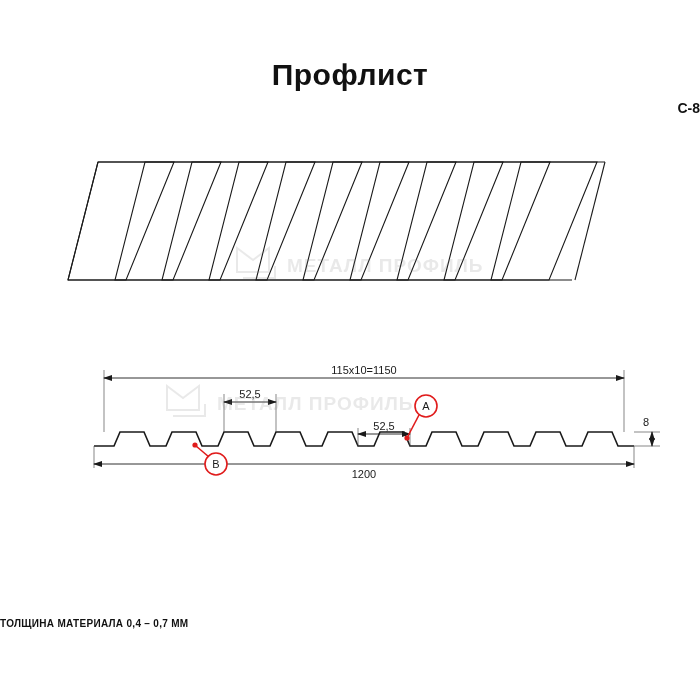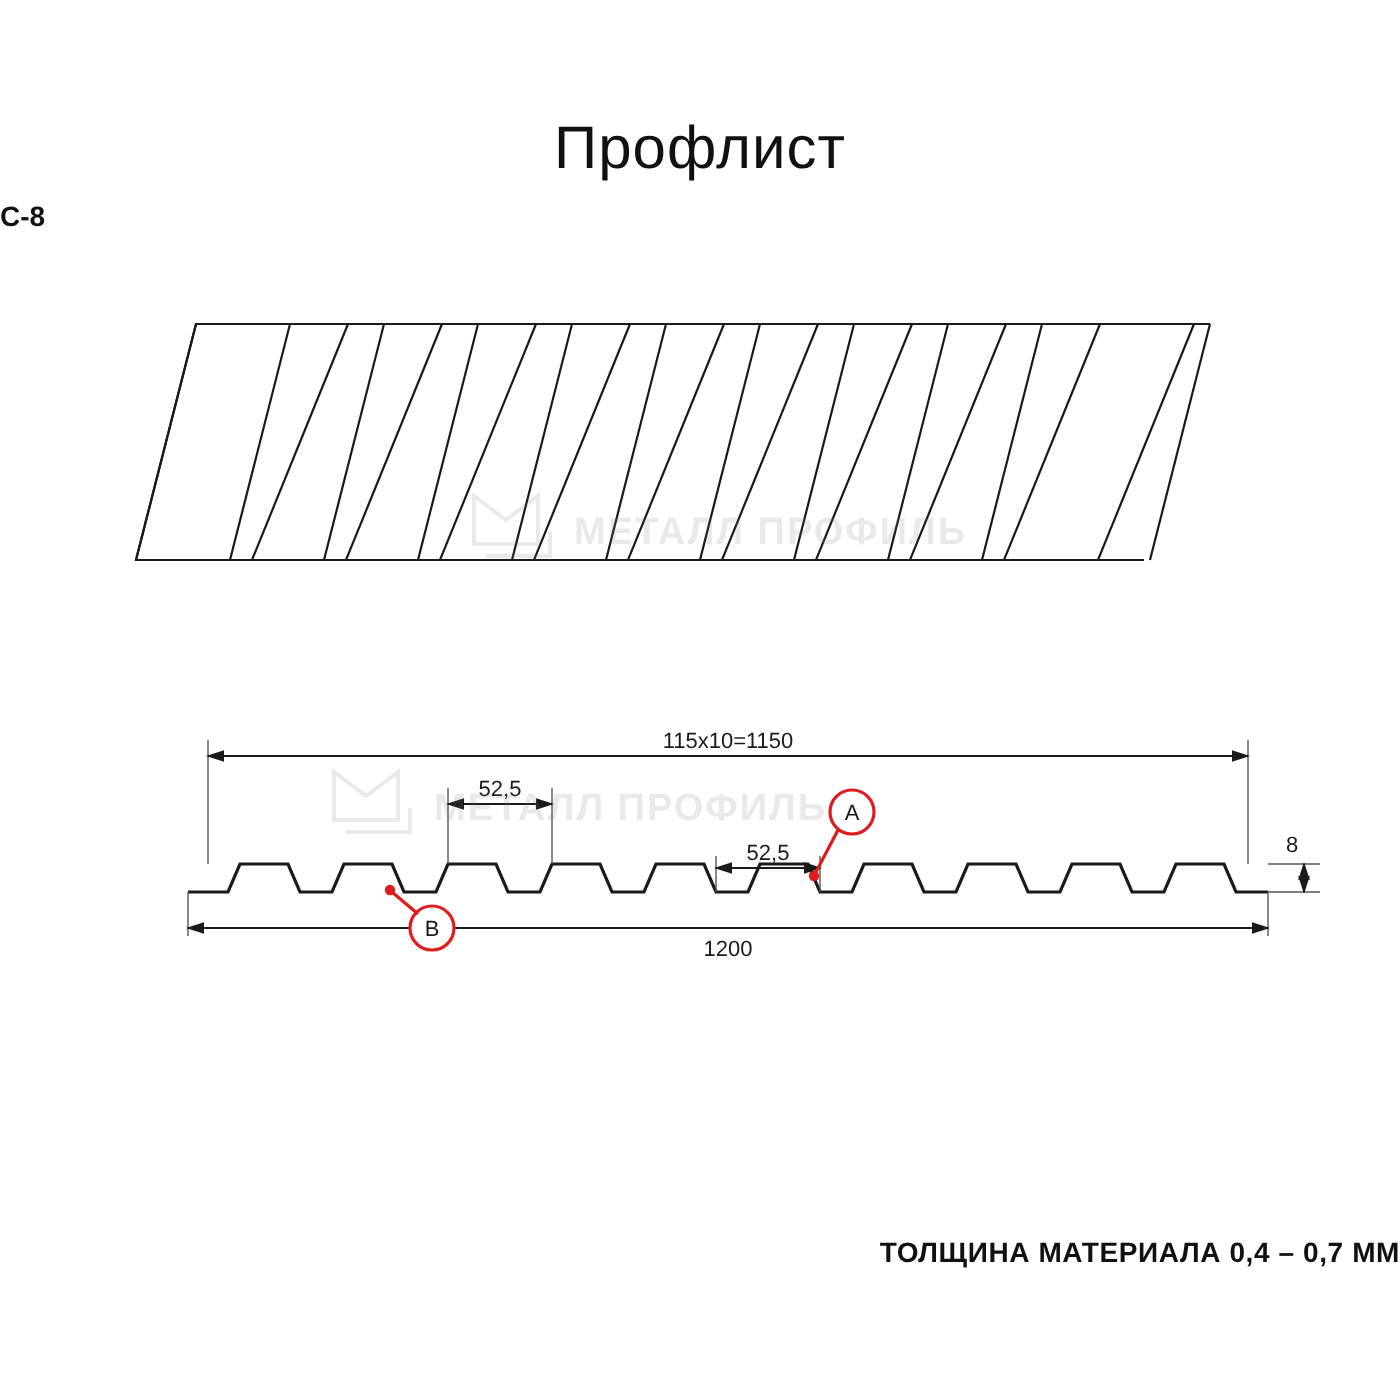--- a/index.html
+++ b/index.html
@@ -20,41 +20,41 @@
     width: 700px;
     height: 700px;
   }
   .title {
     position: absolute;
     top: 58px;
     left: 0;
     width: 700px;
     text-align: center;
     font-size: 30px;
-    font-weight: normal;
+    font-weight: bold;
     letter-spacing: 0.5px;
     color: #111111;
   }
   .subtitle {
     position: absolute;
     top: 100px;
     left: 0;
     width: 700px;
-    text-align: left;
+    text-align: right;
     font-size: 14px;
     font-weight: bold;
     color: #111111;
   }
   .footer-note {
     position: absolute;
     top: 618px;
     left: 0;
     width: 700px;
-    text-align: right;
-    font-size: 14px;
+    text-align: left;
+    font-size: 10px;
     font-weight: bold;
     color: #111111;
     letter-spacing: 0.3px;
   }
   .iso-wrap {
     position: absolute;
     top: 140px;
     left: 60px;
     width: 590px;
     height: 180px;

